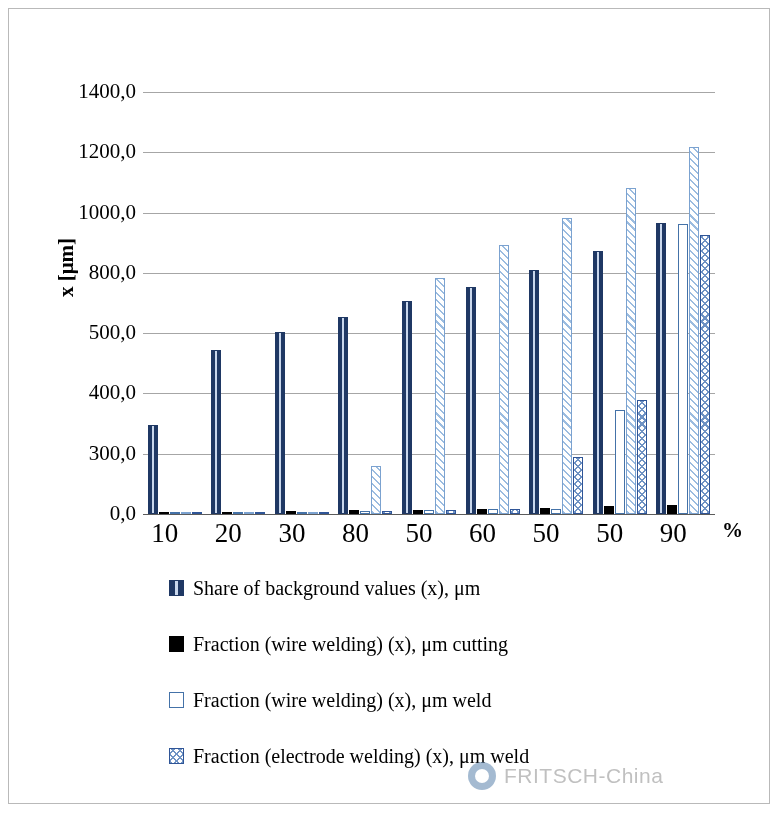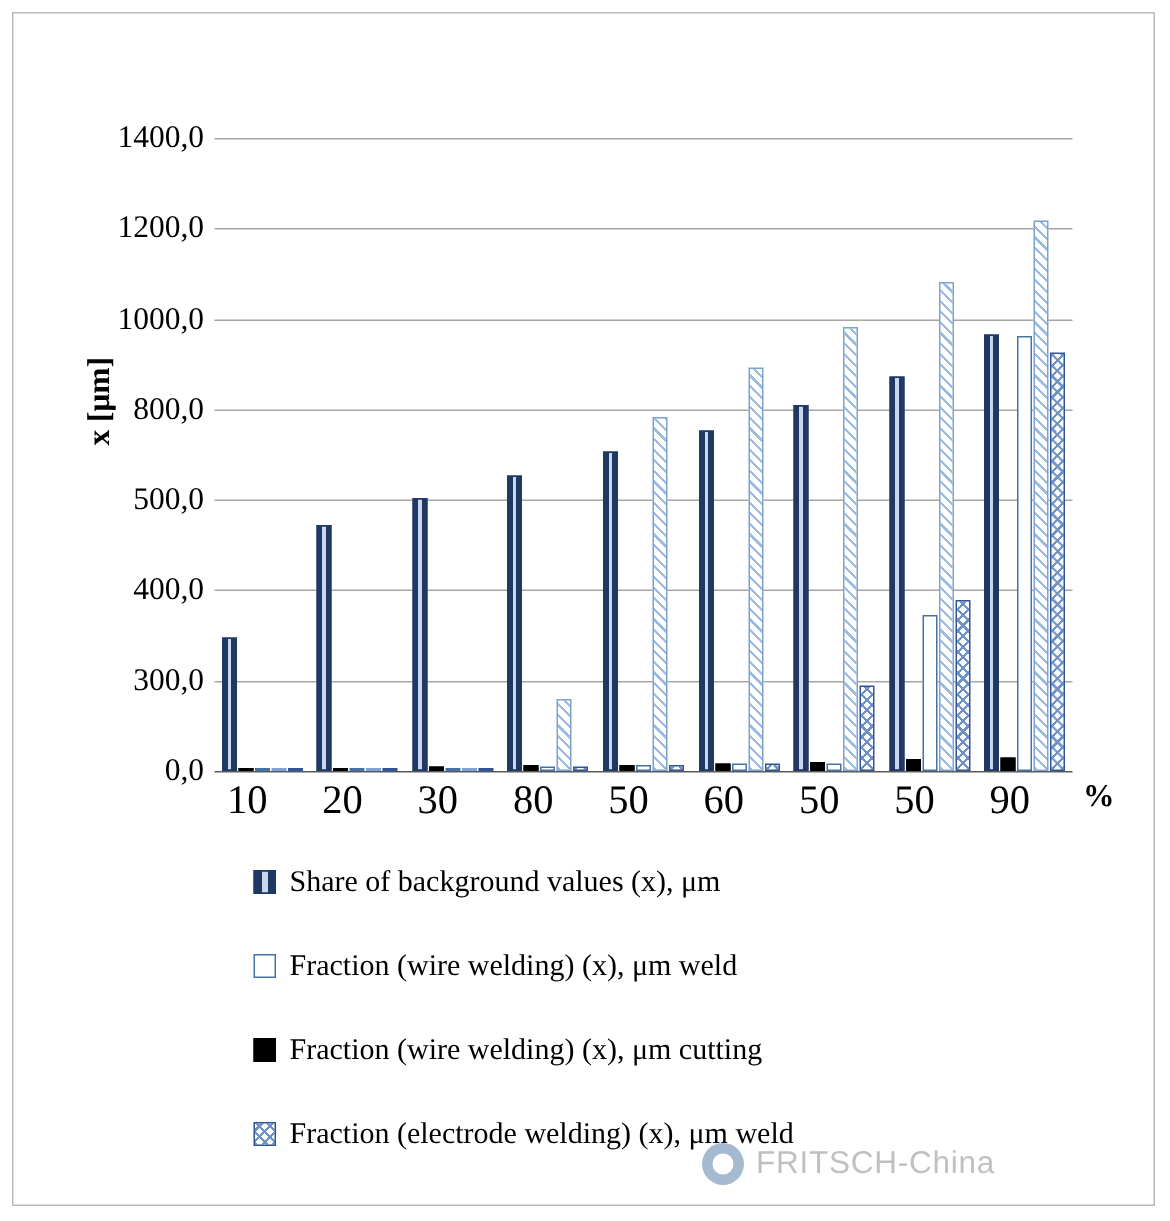--- a/index.html
+++ b/index.html
@@ -310,26 +310,26 @@
       <div class="xtick-label" style="left: 530.222px; font-family: Liberation Serif, serif;">90</div>
     </div>
   <div id="xunit">%</div>
 
   <div id="legend">
       <div class="legend-row">
         <span class="legend-key s0"></span>
         <span class="legend-text">Share of background values (x), μm</span>
       </div>
       <div class="legend-row">
+        <span class="legend-key s1"></span>
+        <span class="legend-text">Fraction (wire welding) (x), μm cutting</span>
+      </div>
+      <div class="legend-row">
         <span class="legend-key s2"></span>
         <span class="legend-text">Fraction (wire welding) (x), μm weld</span>
-      </div>
-      <div class="legend-row">
-        <span class="legend-key s1"></span>
-        <span class="legend-text">Fraction (wire welding) (x), μm cutting</span>
       </div>
       <div class="legend-row">
         <span class="legend-key s4"></span>
         <span class="legend-text">Fraction (electrode welding) (x), μm weld</span>
       </div>
     </div>
 
   <div id="watermark">
     <div class="wm-circle"></div>
     <div class="wm-text">FRITSCH-China</div>

